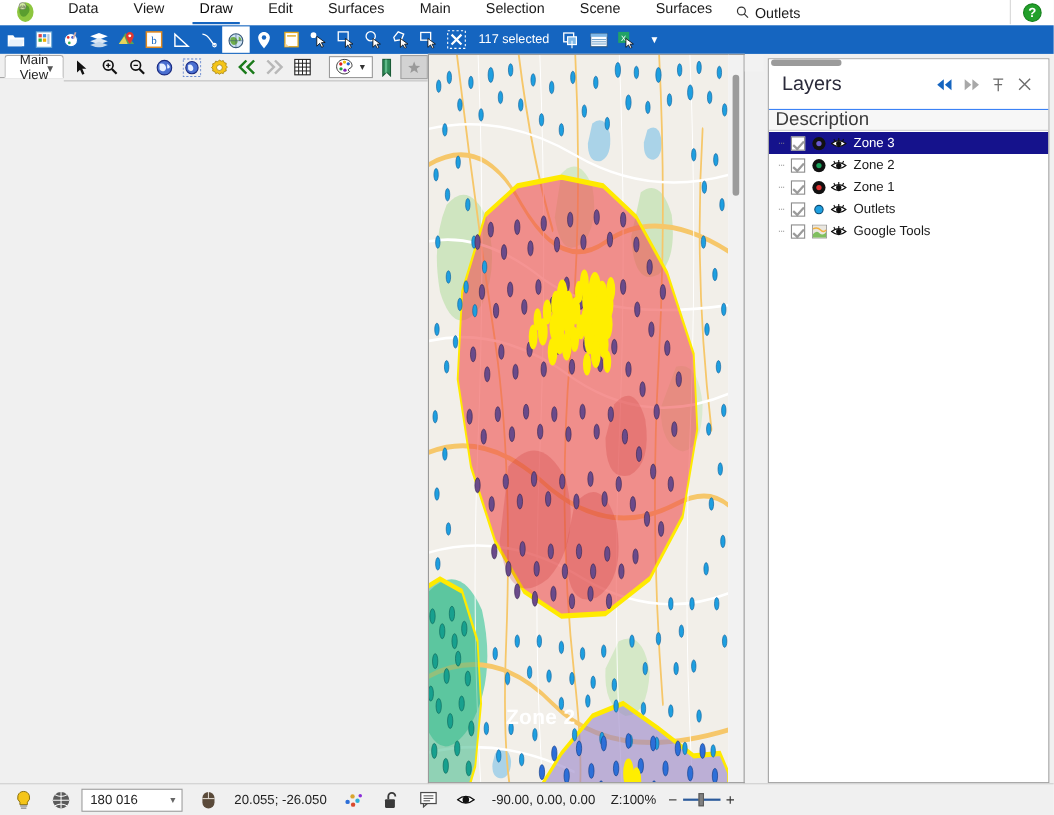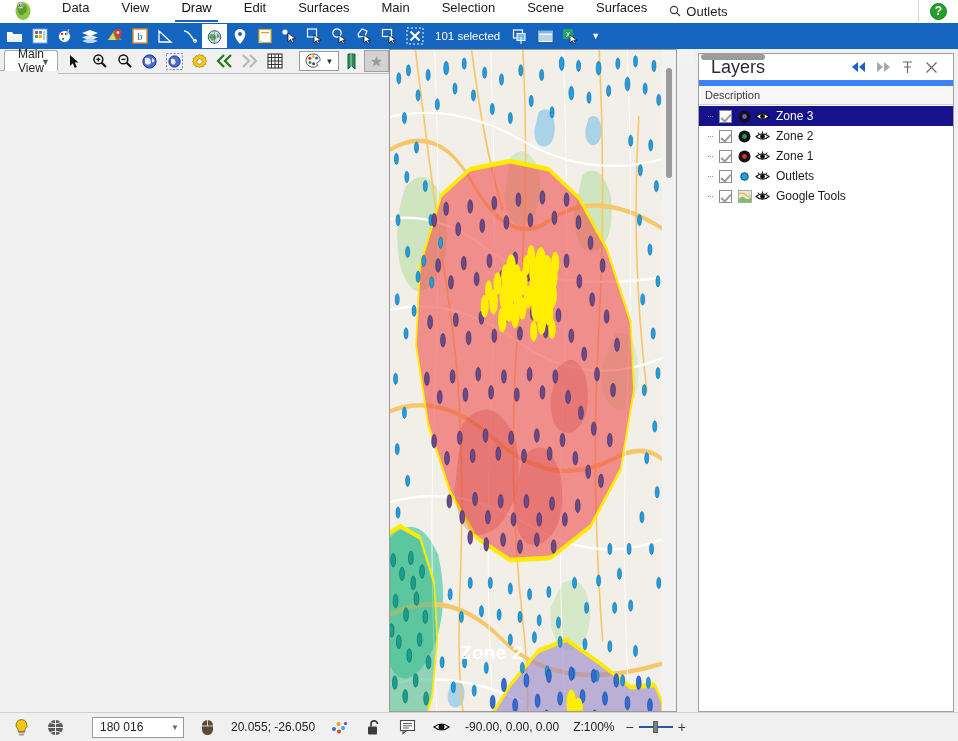--- a/index.html
+++ b/index.html
@@ -243,46 +243,46 @@
     min-width: 0;
   }
   .panel {
     flex: 1;
     background: #ffffff;
     border: 1px solid #a0a0a0;
     display: flex; flex-direction: column;
     min-width: 0;
   }
   .panel-head {
-    height: 32px;
+    height: 46px;
     display: flex; align-items: center;
     padding: 0 10px 0 12px;
     background: #ffffff;
-    border-bottom: 6px solid #3b82f6;
+    border-bottom: 1px solid #3b82f6;
     gap: 0;
   }
   .panel-title {
     font-size: 18px;
     color: #2a2a3a;
     flex: 1;
     white-space: nowrap;
   }
   .panel-btn {
     width: 24px; height: 24px;
     display: flex; align-items: center; justify-content: center;
     color: #6d6d6d;
     font-size: 13px;
   }
   .col-head {
     height: 19px;
     background: #f7f7f7;
     border-bottom: 1px solid #d2d2d2;
     display: flex; align-items: center;
     padding-left: 6px;
-    font-size: 11px;
+    font-size: 17px;
     color: #3a3a3a;
   }
   .layer-list { flex: 1; overflow: hidden; padding-top: 1px; }
   .layer-row {
     height: 20px;
     display: flex; align-items: center;
     font-size: 12px;
     color: #1a1a1a;
     padding-left: 8px;
     gap: 0;
@@ -331,21 +331,21 @@
     width: 34px; height: 26px;
     display: flex; align-items: center; justify-content: center;
   }
   .sb-combo {
     width: 92px; height: 21px;
     border: 1px solid #9a9a9a;
     background: #fff;
     display: flex; align-items: center;
     padding: 0 4px 0 7px;
     font-size: 12px;
-    margin: 0 6px 0 20px;
+    margin: 0 6px 0 2px;
   }
   .sb-combo span:first-child { flex: 1; }
   .sb-txt { padding: 0 7px; white-space: nowrap; }
   .zoomslider {
     display: flex; align-items: center; gap: 5px; padding-left: 4px;
   }
   .zs-track {
     width: 34px; height: 2px; background: #2b5a9b; position: relative;
   }
   .zs-knob {
@@ -519,21 +519,21 @@
           <rect x="1.5" y="1.5" width="9" height="7" fill="none" stroke="#fff" stroke-width="1.2"></rect>
           <path d="M8 7 L8 15 L10.3 12.8 L12 16 L13.4 15.2 L11.8 12.2 L14.8 12z" fill="#fff" stroke="#000" stroke-width="0.7"></path>
         </svg>
     </div>
     <div class="rib-btn">
       <svg width="18" height="18" viewBox="0 0 18 18">
           <rect x="1" y="1" width="16" height="16" fill="none" stroke="#ffffff" stroke-width="1" stroke-dasharray="2 2"></rect>
           <path d="M4.5 4.5 L13.5 13.5 M13.5 4.5 L4.5 13.5" stroke="#ffffff" stroke-width="2"></path>
         </svg>
     </div>
-    <div class="rib-label">101 selected</div>
+    <div class="rib-label">117 selected</div>
     <div class="rib-btn">
       <svg width="17" height="16" viewBox="0 0 17 16">
           <rect x="1.5" y="2" width="9" height="8" fill="none" stroke="#fff" stroke-width="1.2"></rect>
           <rect x="5" y="5.5" width="8" height="7" fill="#7fb8e8" stroke="#fff" stroke-width="1.1"></rect>
           <path d="M9 9 L9 16" stroke="#fff"></path>
         </svg>
     </div>
     <div class="rib-btn">
       <svg width="17" height="15" viewBox="0 0 17 15">
           <rect x="1" y="1.5" width="15" height="12" fill="#fff" stroke="#2a5a8a"></rect>

